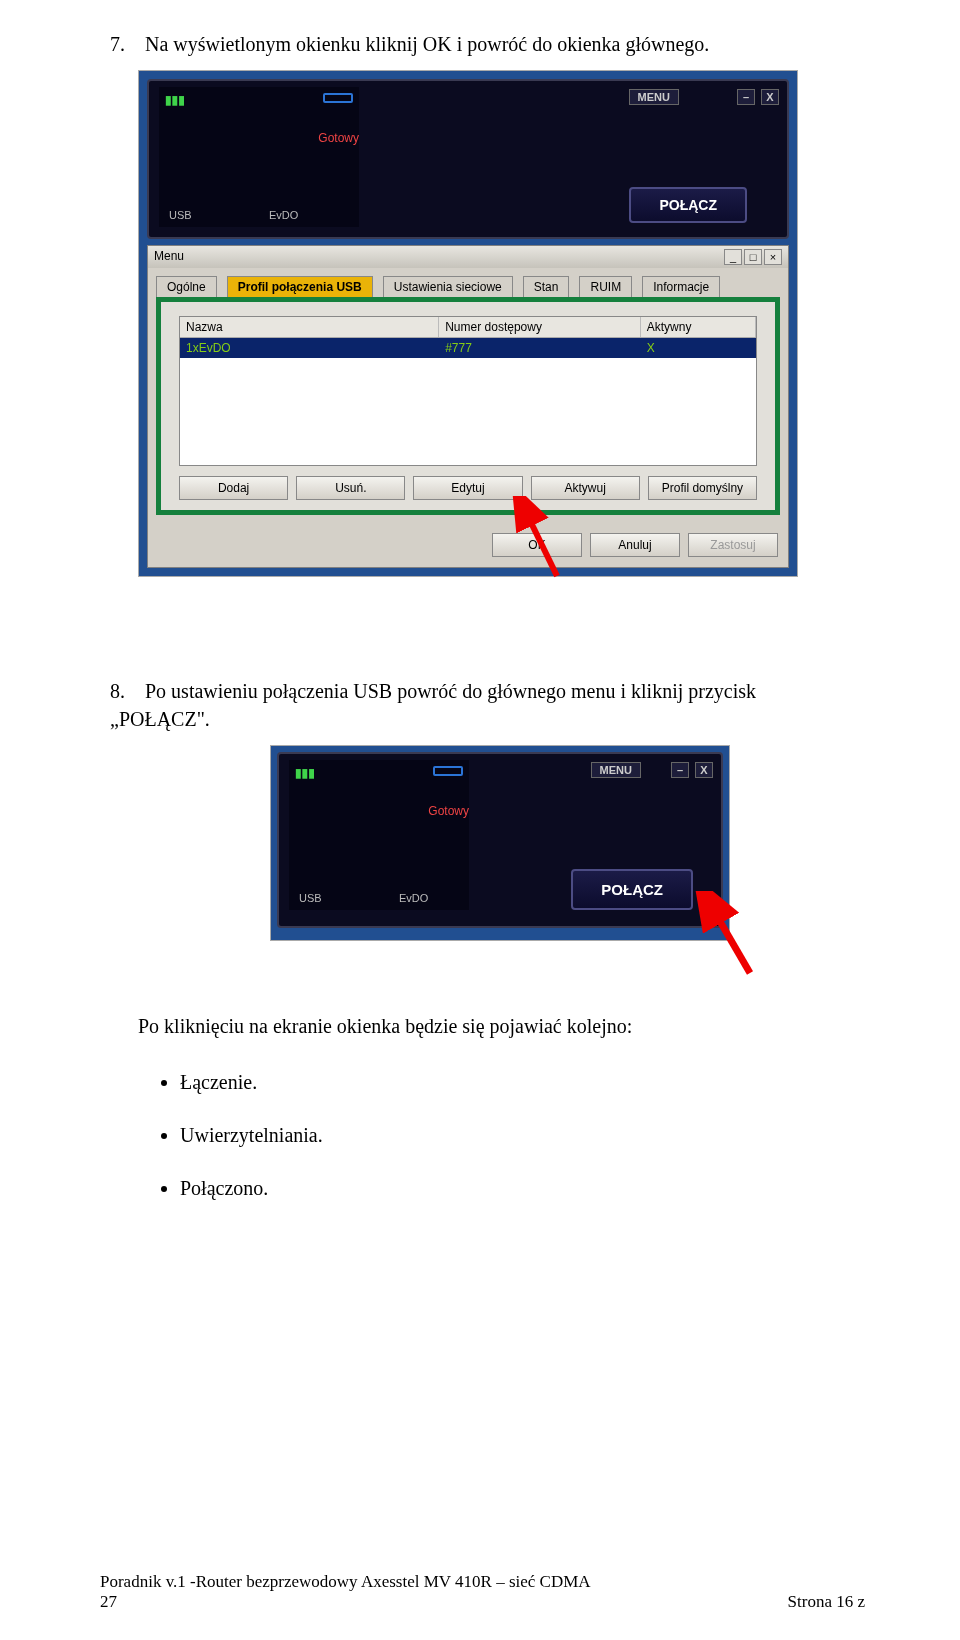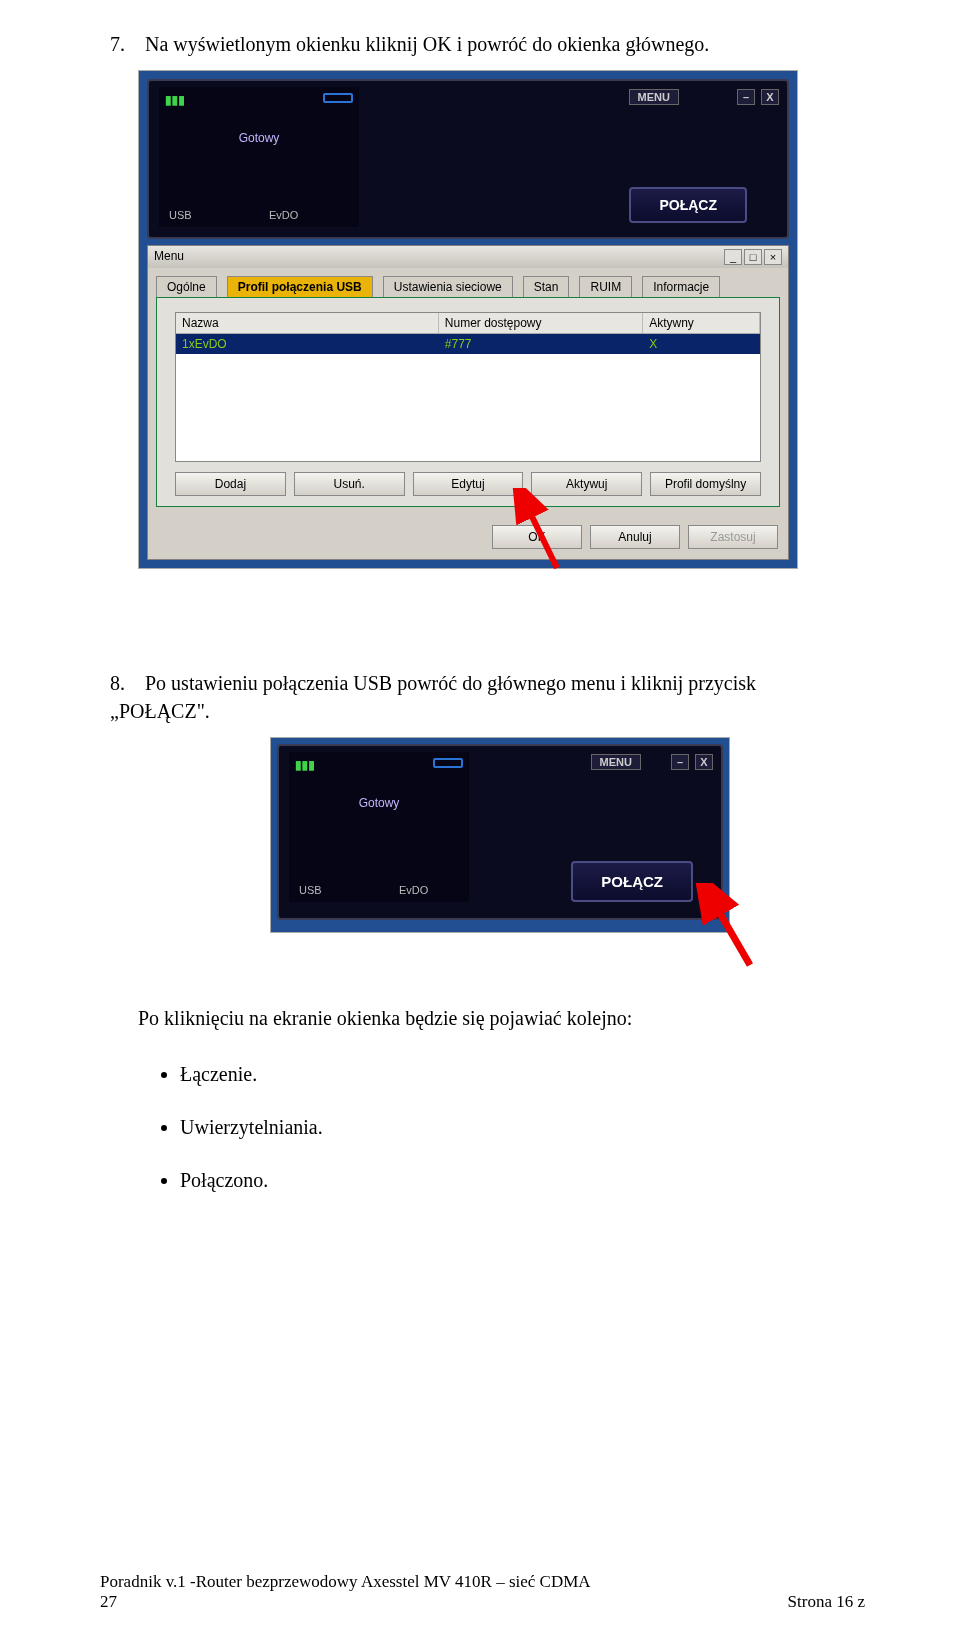--- a/index.html
+++ b/index.html
@@ -65,21 +65,21 @@
     color: #3fd44a; font: bold 12px sans-serif;
   }
   .device .battery {
     position: absolute; top: 6px; right: 6px;
     width: 30px; height: 10px;
     border: 2px solid #2b74d6;
     border-radius: 2px;
   }
   .device .ready {
     position: absolute; top: 44px; left: 0; right: 0;
-    text-align: center; color: #c4b5fd; font: 12px sans-serif;
+    text-align: right; color: #ef4444; font: 12px sans-serif;
   }
   .device .usb {
     position: absolute; bottom: 6px; left: 10px;
     color: #bbb; font: 11px sans-serif;
   }
   .device .evdo {
     position: absolute; bottom: 6px; left: 110px;
     color: #bbb; font: 11px sans-serif;
   }
   .device .connect {
@@ -120,21 +120,21 @@
   .tabs { display: flex; font: 12px sans-serif; gap: 8px; }
   .tabs .tab {
     border: 1px solid #888;
     border-bottom: none;
     background: #d4d0c8;
     padding: 3px 10px;
     margin-right: 2px;
   }
   .tabs .tab.active { background: #eab308; font-weight: bold; }
   .tabpanel {
-    border: 1px solid #15803d;
+    border: 5px solid #15803d;
     background: #e2e0da;
     padding: 14px 18px 10px;
   }
   .listview {
     background: #fff;
     border: 1px solid #888;
     height: 150px;
     font: 12px sans-serif;
   }
   .listview .hdr {

